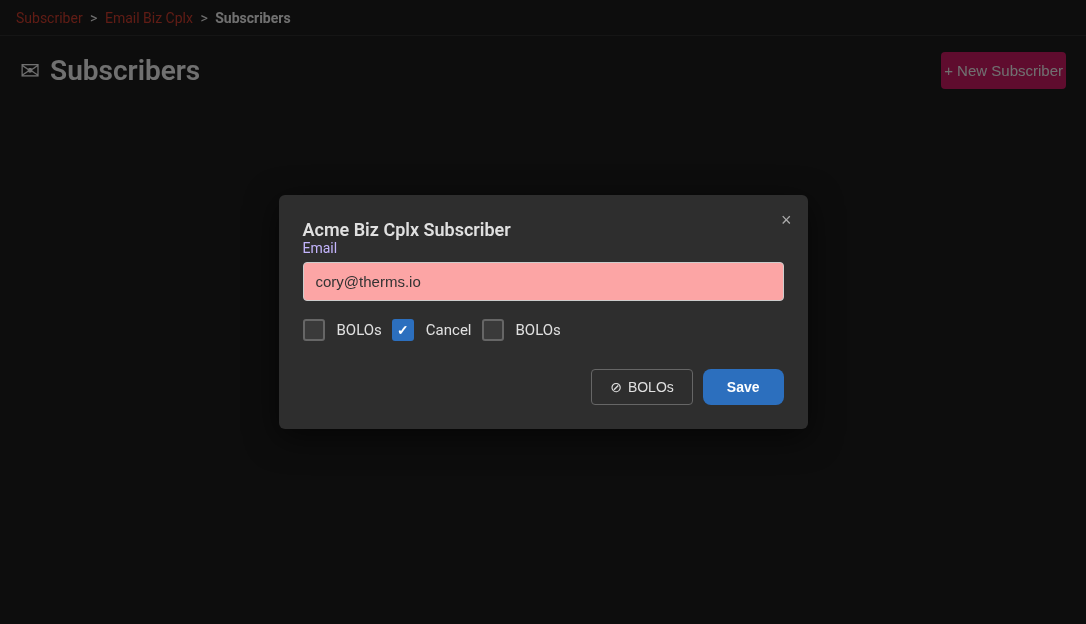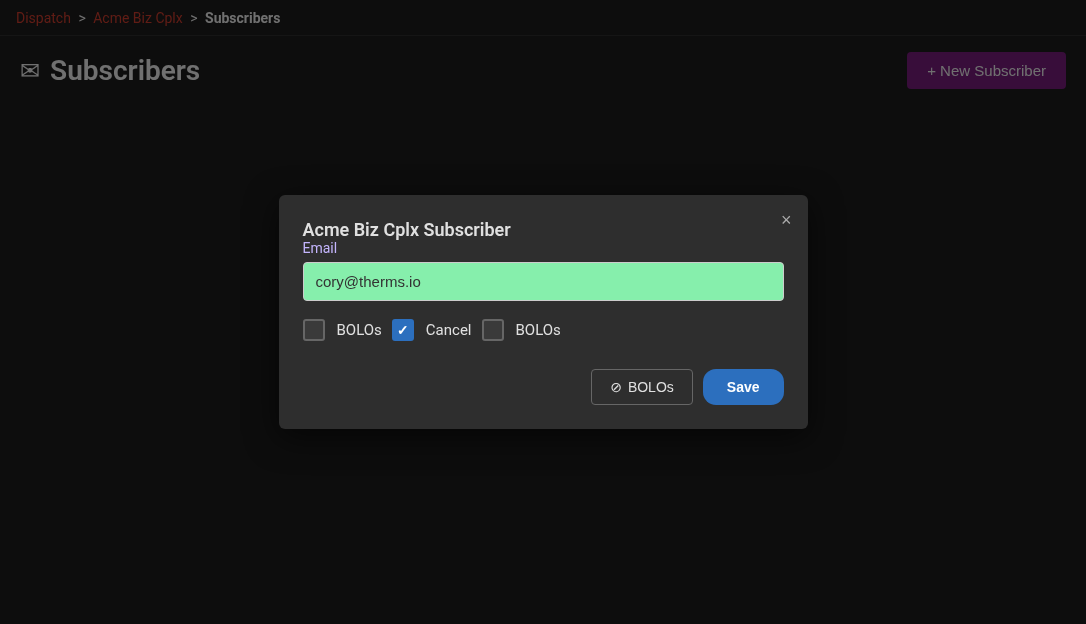--- a/index.html
+++ b/index.html
@@ -53,24 +53,24 @@
       font-size: 28px;
       font-weight: 600;
       color: #e0e0e0;
     }
     .mail-icon {
       font-size: 24px;
       color: #e0e0e0;
     }
 
     .new-subscriber-btn {
-      background-color: #701a75;
+      background-color: #be185d;
       color: #e0e0e0;
       border: none;
-      padding: 10px 20px;
+      padding: 10px 3px;
       border-radius: 4px;
       font-size: 15px;
       cursor: pointer;
       display: flex;
       align-items: center;
       gap: 6px;
     }
 
     
     .modal-overlay {
@@ -115,21 +115,21 @@
     }
     .form-label {
       font-size: 14px;
       color: #c4b5fd;
       margin-bottom: 6px;
       display: block;
     }
     .form-input {
       width: 100%;
       padding: 10px 12px;
-      background-color: #86efac;
+      background-color: #fca5a5;
       border: 1px solid #ccc;
       border-radius: 4px;
       font-size: 15px;
       color: #333;
       outline: none;
     }
 
     
     .checkbox-group {
       display: flex;
@@ -184,34 +184,34 @@
       cursor: pointer;
       display: flex;
       align-items: center;
       gap: 6px;
     }
     .save-btn {
       background-color: #2c6fbe;
       border: none;
       color: #fff;
       padding: 9px 24px;
-      border-radius: 13px;
+      border-radius: 8px;
       font-size: 14px;
       cursor: pointer;
       font-weight: 600;
     }
   </style>
 </head>
 <body>
 
 <div class="top-bar">
   <span class="breadcrumb">
-    <span class="breadcrumb-link">Dispatch</span>
+    <span class="breadcrumb-link">Subscriber</span>
     <span class="breadcrumb-sep">&gt;</span>
-    <span class="breadcrumb-link">Acme Biz Cplx</span>
+    <span class="breadcrumb-link">Email Biz Cplx</span>
     <span class="breadcrumb-sep">&gt;</span>
     <span class="breadcrumb-current">Subscribers</span>
   </span>
 </div>
 
 <div class="page-header">
   <div class="page-title-area">
     <span class="mail-icon">✉</span>
     <span class="page-title">Subscribers</span>
   </div>

